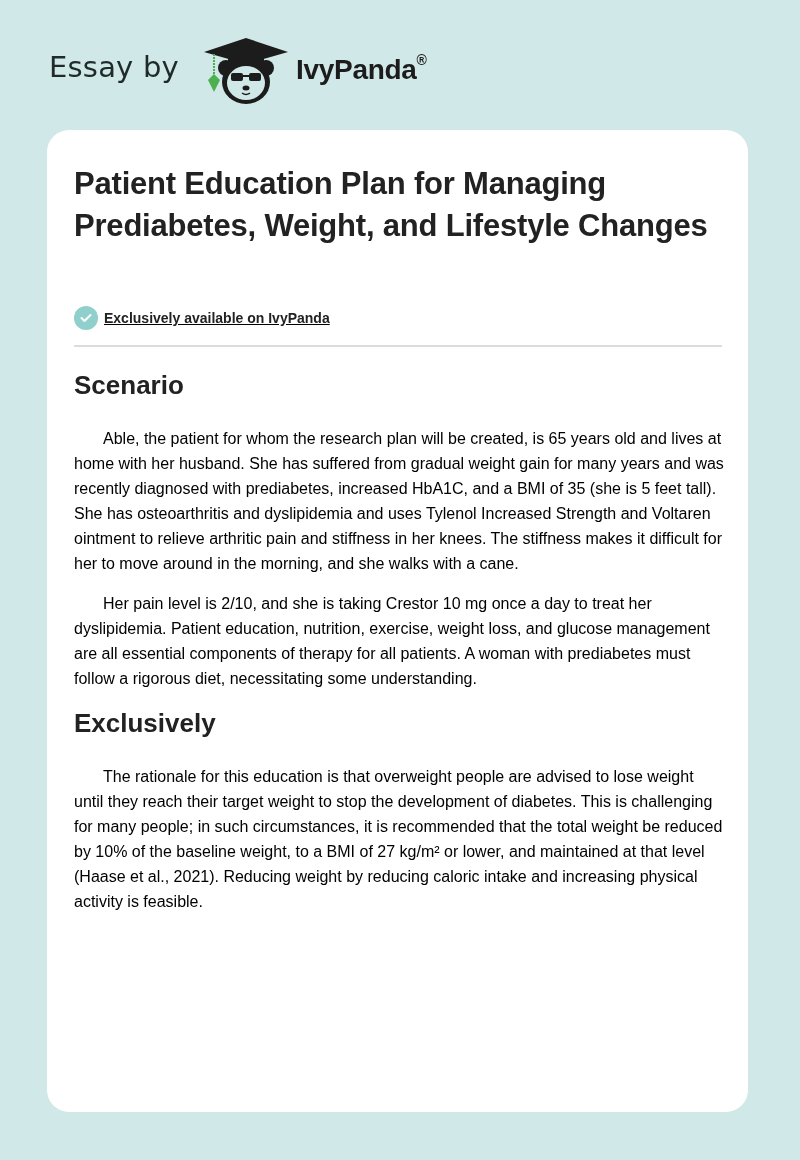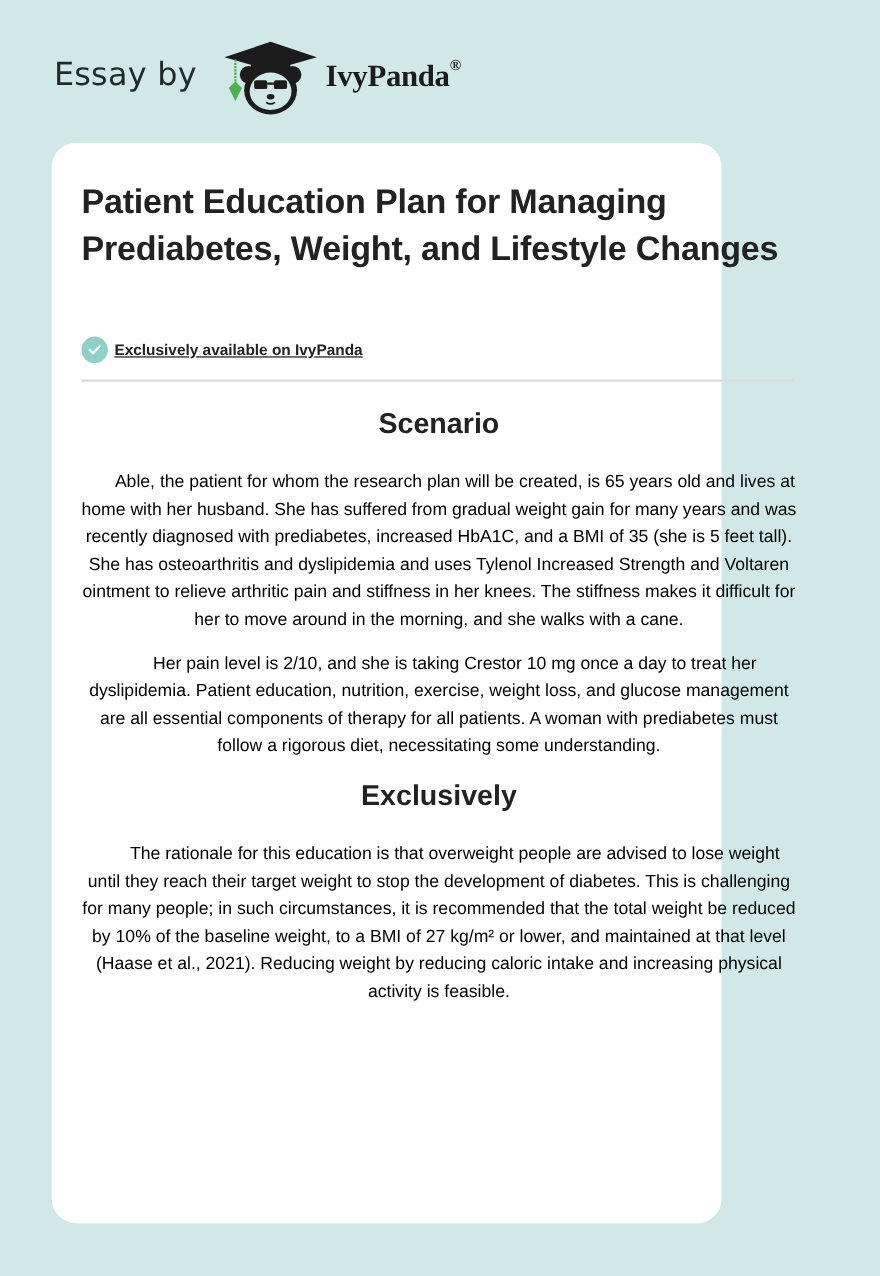--- a/index.html
+++ b/index.html
@@ -15,27 +15,27 @@
     .essay-by {
       position: absolute; left: 49px; top: 50px;
       font-family: "DejaVu Sans", sans-serif;
       font-size: 29px; color: #1f2a2a; letter-spacing: 0.2px;
     }
     .logo-icon {
       position: absolute; left: 200px; top: 36px; width: 92px; height: 72px;
     }
     .brand {
       position: absolute; left: 296px; top: 54px;
-      font-family: Liberation Serif, serif; font-weight: bold;
+      font-family: Liberation Sans, sans-serif; font-weight: bold;
       font-size: 28px; color: #1c1c1c; letter-spacing: -0.3px;
     }
     .brand sup { font-size: 14px; position: relative; top: -4px; }
 
     .card {
-      position: absolute; left: 47px; top: 130px; width: 609px; height: 982px;
+      position: absolute; left: 47px; top: 130px; width: 701px; height: 982px;
       background: #ffffff; border-radius: 22px;
     }
     .title {
       position: absolute; left: 27px; top: 33px; width: 640px;
       font-size: 31px; font-weight: bold; color: #222222; line-height: 42px;
       letter-spacing: -0.2px;
     }
     .exclusive {
       position: absolute; left: 27px; top: 176px; height: 24px;
       display: flex; align-items: center; text-decoration: underline;
@@ -43,21 +43,21 @@
     .check-badge {
       width: 24px; height: 24px; border-radius: 50%; background: #8fd0cc;
       display: flex; align-items: center; justify-content: center;
       margin-right: 6px;
     }
     .exclusive-text { font-size: 14px; font-weight: bold; color: #222; }
     .divider {
       position: absolute; left: 27px; top: 215px; width: 648px; height: 2px;
       background: #dcdcdc;
     }
-    .content { position: absolute; left: 27px; top: 238px; width: 650px; text-align: center; }
+    .content { position: absolute; left: 27px; top: 238px; width: 650px; }
     h2 {
       font-size: 26px; font-weight: bold; color: #222; line-height: 34px;
       margin-bottom: 24px;
     }
     p {
       font-size: 16px; color: #000000; line-height: 25px;
       text-indent: 29px; margin-bottom: 15px;
     }
     .section + .section h2 { margin-top: 2px; }
   </style>

